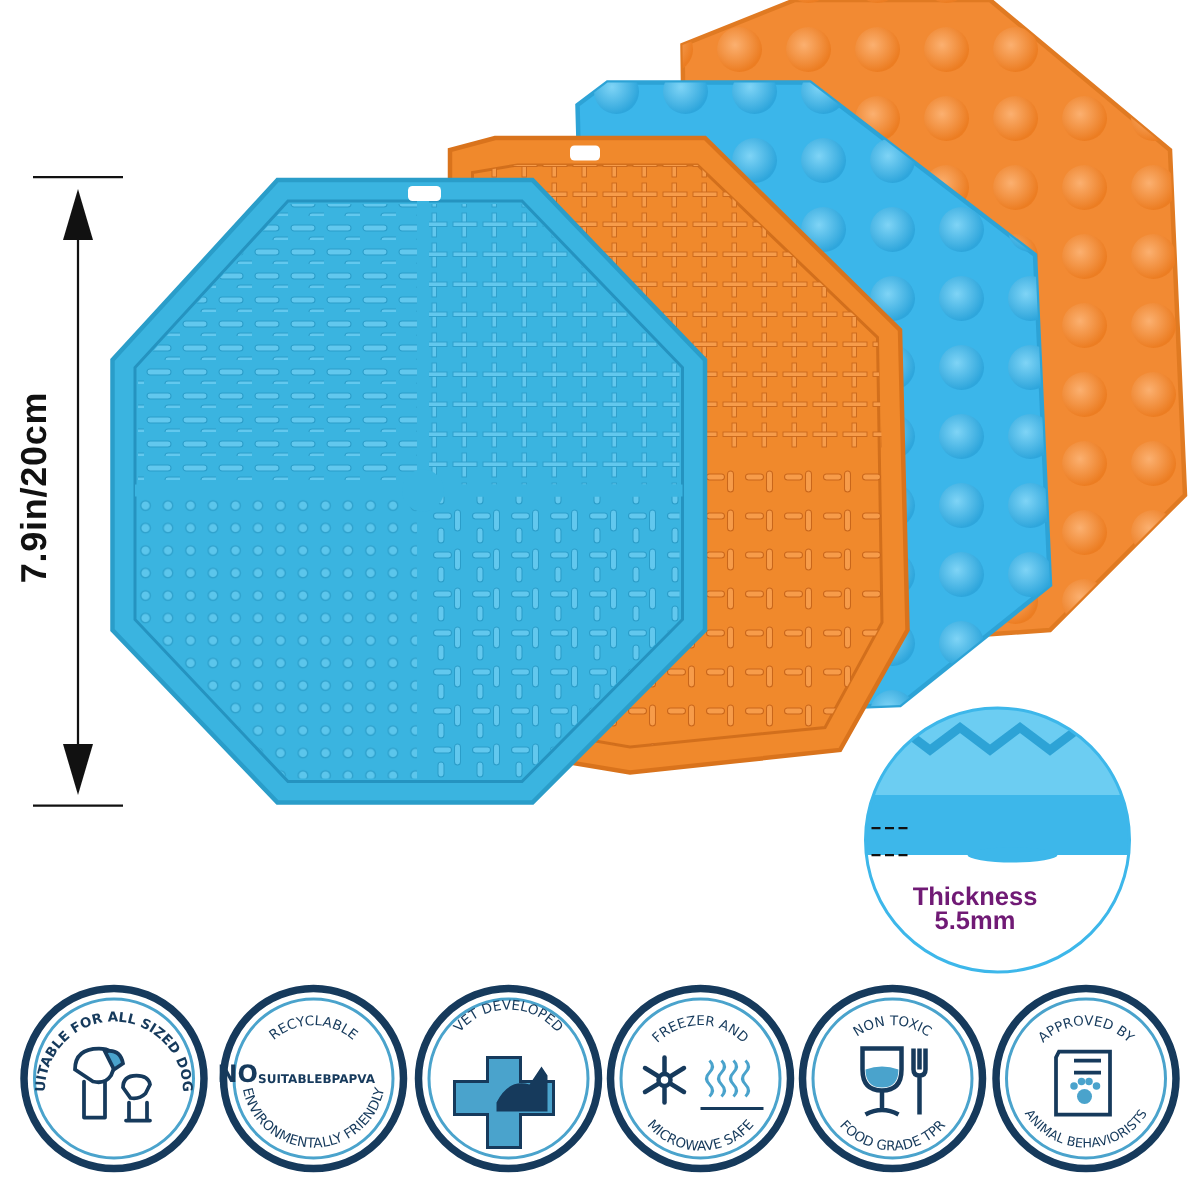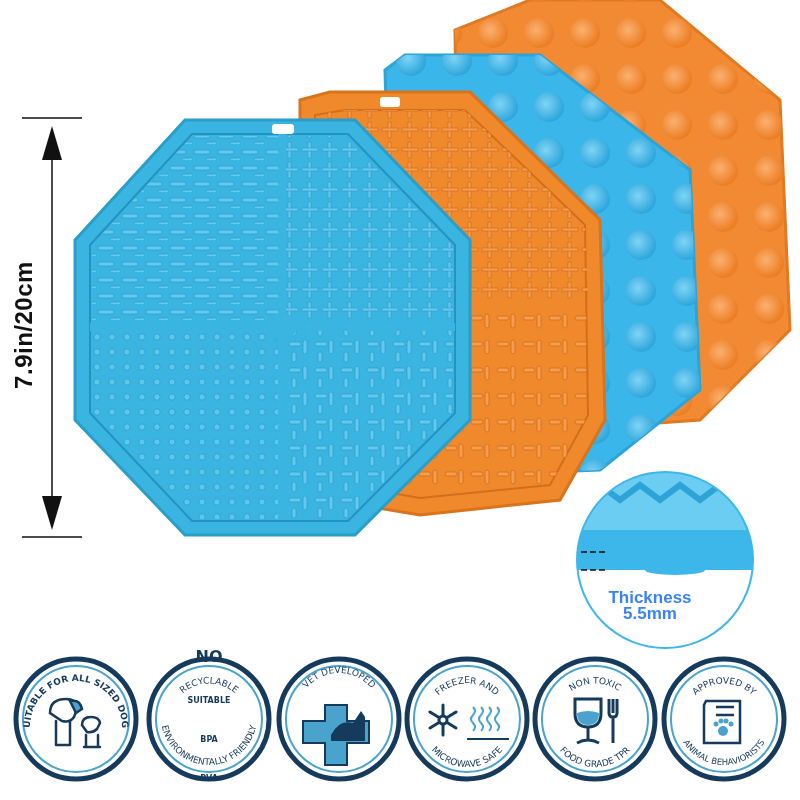--- a/index.html
+++ b/index.html
@@ -1,23 +1,23 @@
 <!DOCTYPE html>
 <html><head>
 <meta charset="utf-8">
 <style>
   html,body{margin:0;padding:0;background:#ffffff;}
   body{width:800px;height:800px;position:relative;overflow:hidden;font-family:"Liberation Sans",sans-serif;}
   .abs{position:absolute;}
   svg{display:block;}
   .dim-text{position:absolute;left:4px;top:200px;width:40px;height:250px;display:flex;align-items:center;justify-content:center;}
   .dim-text span{transform:rotate(-90deg);white-space:nowrap;font-weight:bold;font-size:24px;color:#111;letter-spacing:0.5px;}
-  .thick-label{position:absolute;left:580px;top:590px;width:140px;text-align:center;font-weight:bold;font-size:17px;line-height:16px;color:#3b82f6;}
+  .thick-label{position:absolute;left:580px;top:590px;width:140px;text-align:center;font-weight:bold;font-size:17px;line-height:16px;color:#701a75;}
   .badge{position:absolute;top:655px;width:128px;height:128px;}
-  .badge-center{position:absolute;left:0;top:0;width:128px;height:128px;display:flex;align-items:center;justify-content:space-between;flex-direction:column;}
+  .badge-center{position:absolute;left:0;top:0;width:128px;height:128px;display:flex;align-items:center;justify-content:flex-start;flex-direction:row;}
   .no-text{font-family:"DejaVu Sans",sans-serif;font-weight:bold;color:#163a5c;text-align:center;}
 </style>
 </head>
 <body>
 
 <svg class="abs" style="left:0;top:0" width="800" height="650">
   <defs>
     <radialGradient id="cupB" cx="40%" cy="40%" r="60%">
       <stop offset="0" stop-color="#7fd4f6"></stop>
         <stop offset="1" stop-color="#2ea6dc"></stop>

